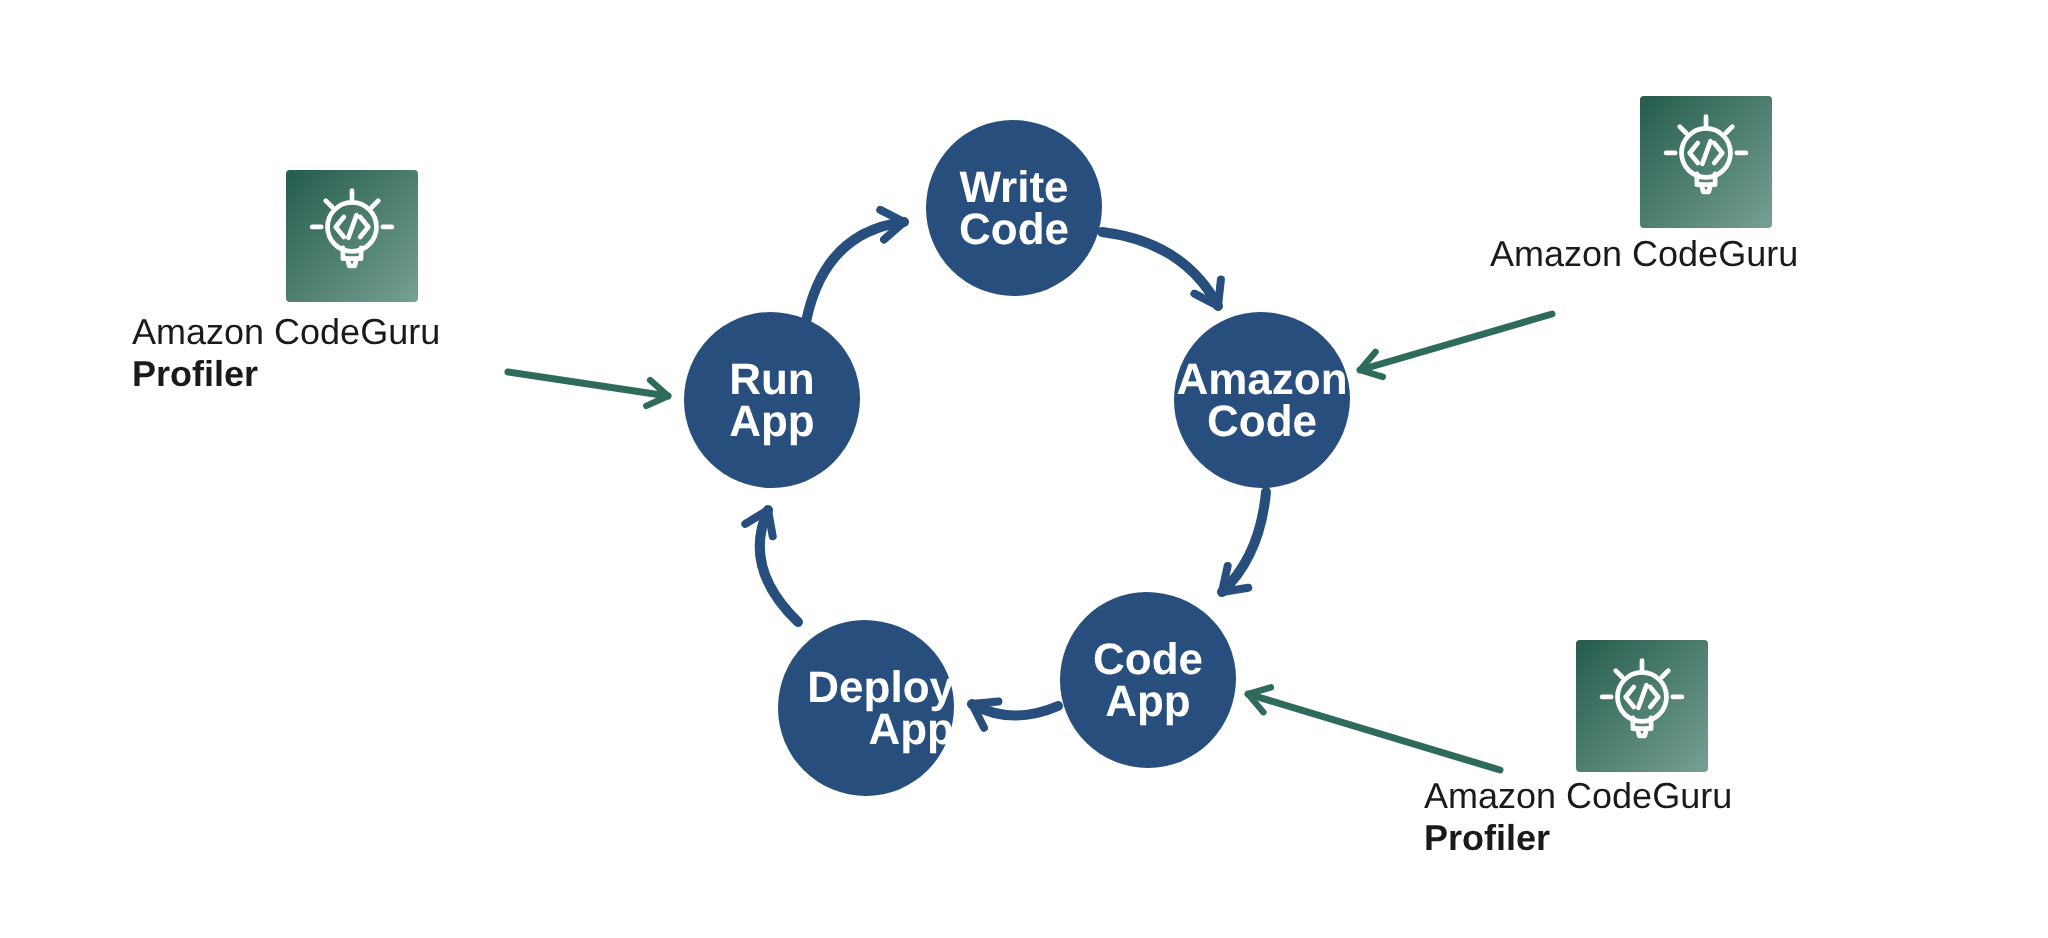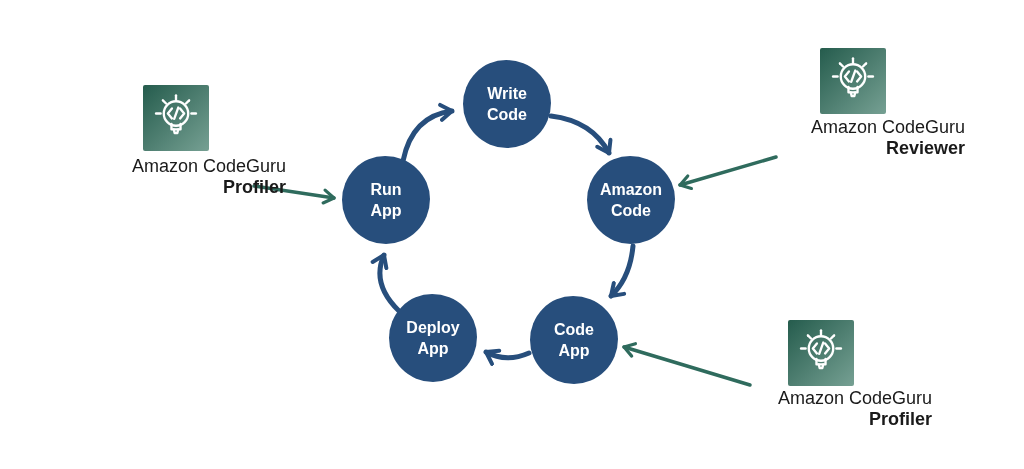--- a/index.html
+++ b/index.html
@@ -19,49 +19,49 @@
   .cycle-node {
     position: absolute;
     width: 88px; height: 88px;
     background: #274E7C;
     border-radius: 49% 51% 50% 50% / 50% 49% 51% 50%;
     display: flex;
     flex-direction: column;
     align-items: center;
     justify-content: center;
     color: #ffffff;
-    font-size: 16px;
+    font-size: 22px;
     font-weight: bold;
     line-height: 21px;
     text-align: center;
   }
   .node-write  { left: 463px; top:  60px; }
   .node-review { left: 587px; top: 156px; }
   .node-test   { left: 530px; top: 296px; }
-  .node-deploy { left: 389px; top: 294px; }
+  .node-deploy { left: 389px; top: 310px; align-items: flex-end; }
   .node-run    { left: 342px; top: 156px; text-align: center; }
 
   .service-icon {
     position: absolute;
     width: 66px; height: 66px;
     border-radius: 2px;
     background: linear-gradient(135deg, #255C4D 0%, #76A093 100%);
     display: flex;
     align-items: center;
     justify-content: center;
   }
   .icon-left   { left: 143px; top:  85px; }
   .icon-tr     { left: 820px; top:  48px; }
   .icon-br     { left: 788px; top: 320px; }
   .service-icon svg { width: 58px; height: 58px; }
 
   .service-label {
     position: absolute;
     width: 220px;
-    text-align: right;
+    text-align: left;
     color: #1a1a1a;
     font-size: 18px;
     line-height: 21px;
   }
   .service-label .bold { font-weight: bold; }
   .label-left { left:  66px; top: 156px; }
   .label-tr   { left: 745px; top: 117px; }
   .label-br   { left: 712px; top: 388px; }
 </style>
 </head>
@@ -145,21 +145,20 @@
       <circle cx="32" cy="27" r="13.5"></circle>
       <polyline points="27.5,21.5 23,27 27.5,32.5"></polyline>
       <line x1="34.5" y1="20.5" x2="30" y2="33"></line>
       <polyline points="36.5,21.5 41,27 36.5,32.5"></polyline>
       <path d="M27 38.5 L27 44.5 L37 44.5 L37 38.5"></path>
       <path d="M29.5 44.5 L30.5 48.5 L33.5 48.5 L34.5 44.5"></path>
     </svg>
   </div>
   <div class="service-label label-tr">
     <div>Amazon CodeGuru</div>
-    <div class="bold">Reviewer</div>
   </div>
 
   <div class="service-icon icon-br">
     <svg viewBox="0 0 64 64" fill="none" stroke="#ffffff" stroke-width="2.6" stroke-linecap="round" stroke-linejoin="round">
       <path d="M32 7 V12"></path>
         <path d="M17.5 12.5 L21 16"></path>
         <path d="M46.5 12.5 L43 16"></path>
       <path d="M10 27 H15"></path>
         <path d="M49 27 H54"></path>
       <circle cx="32" cy="27" r="13.5"></circle>

